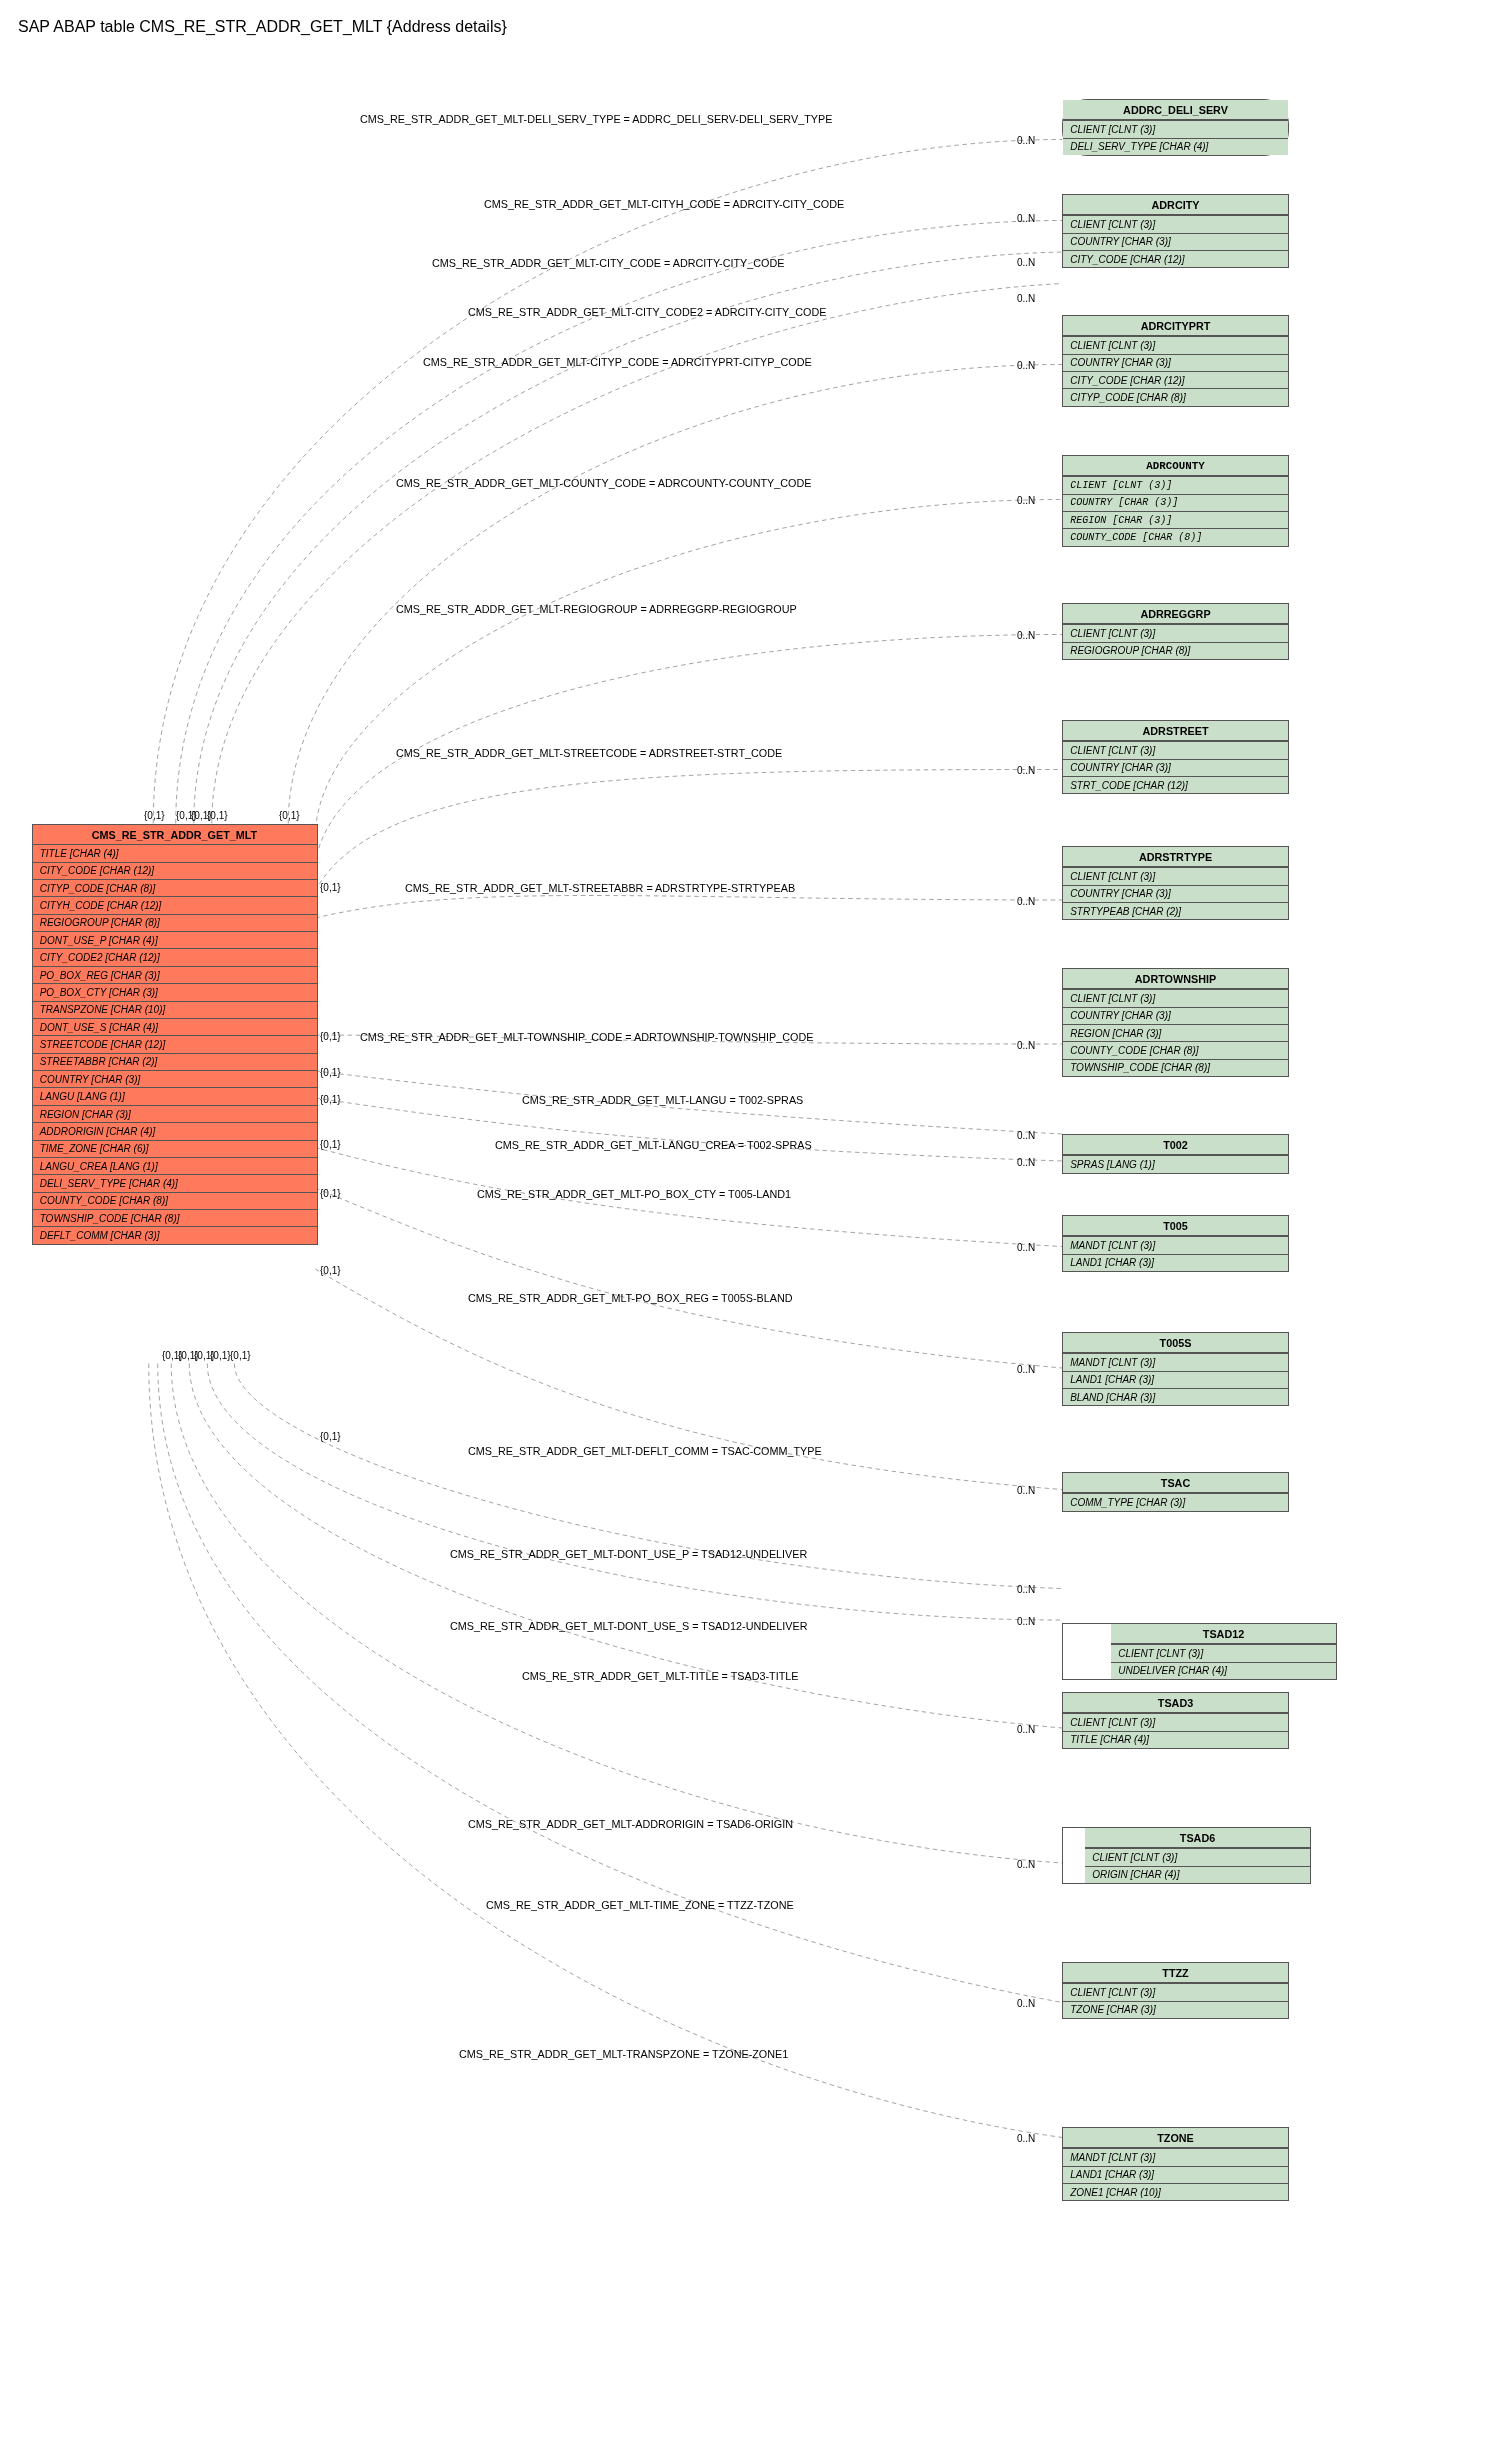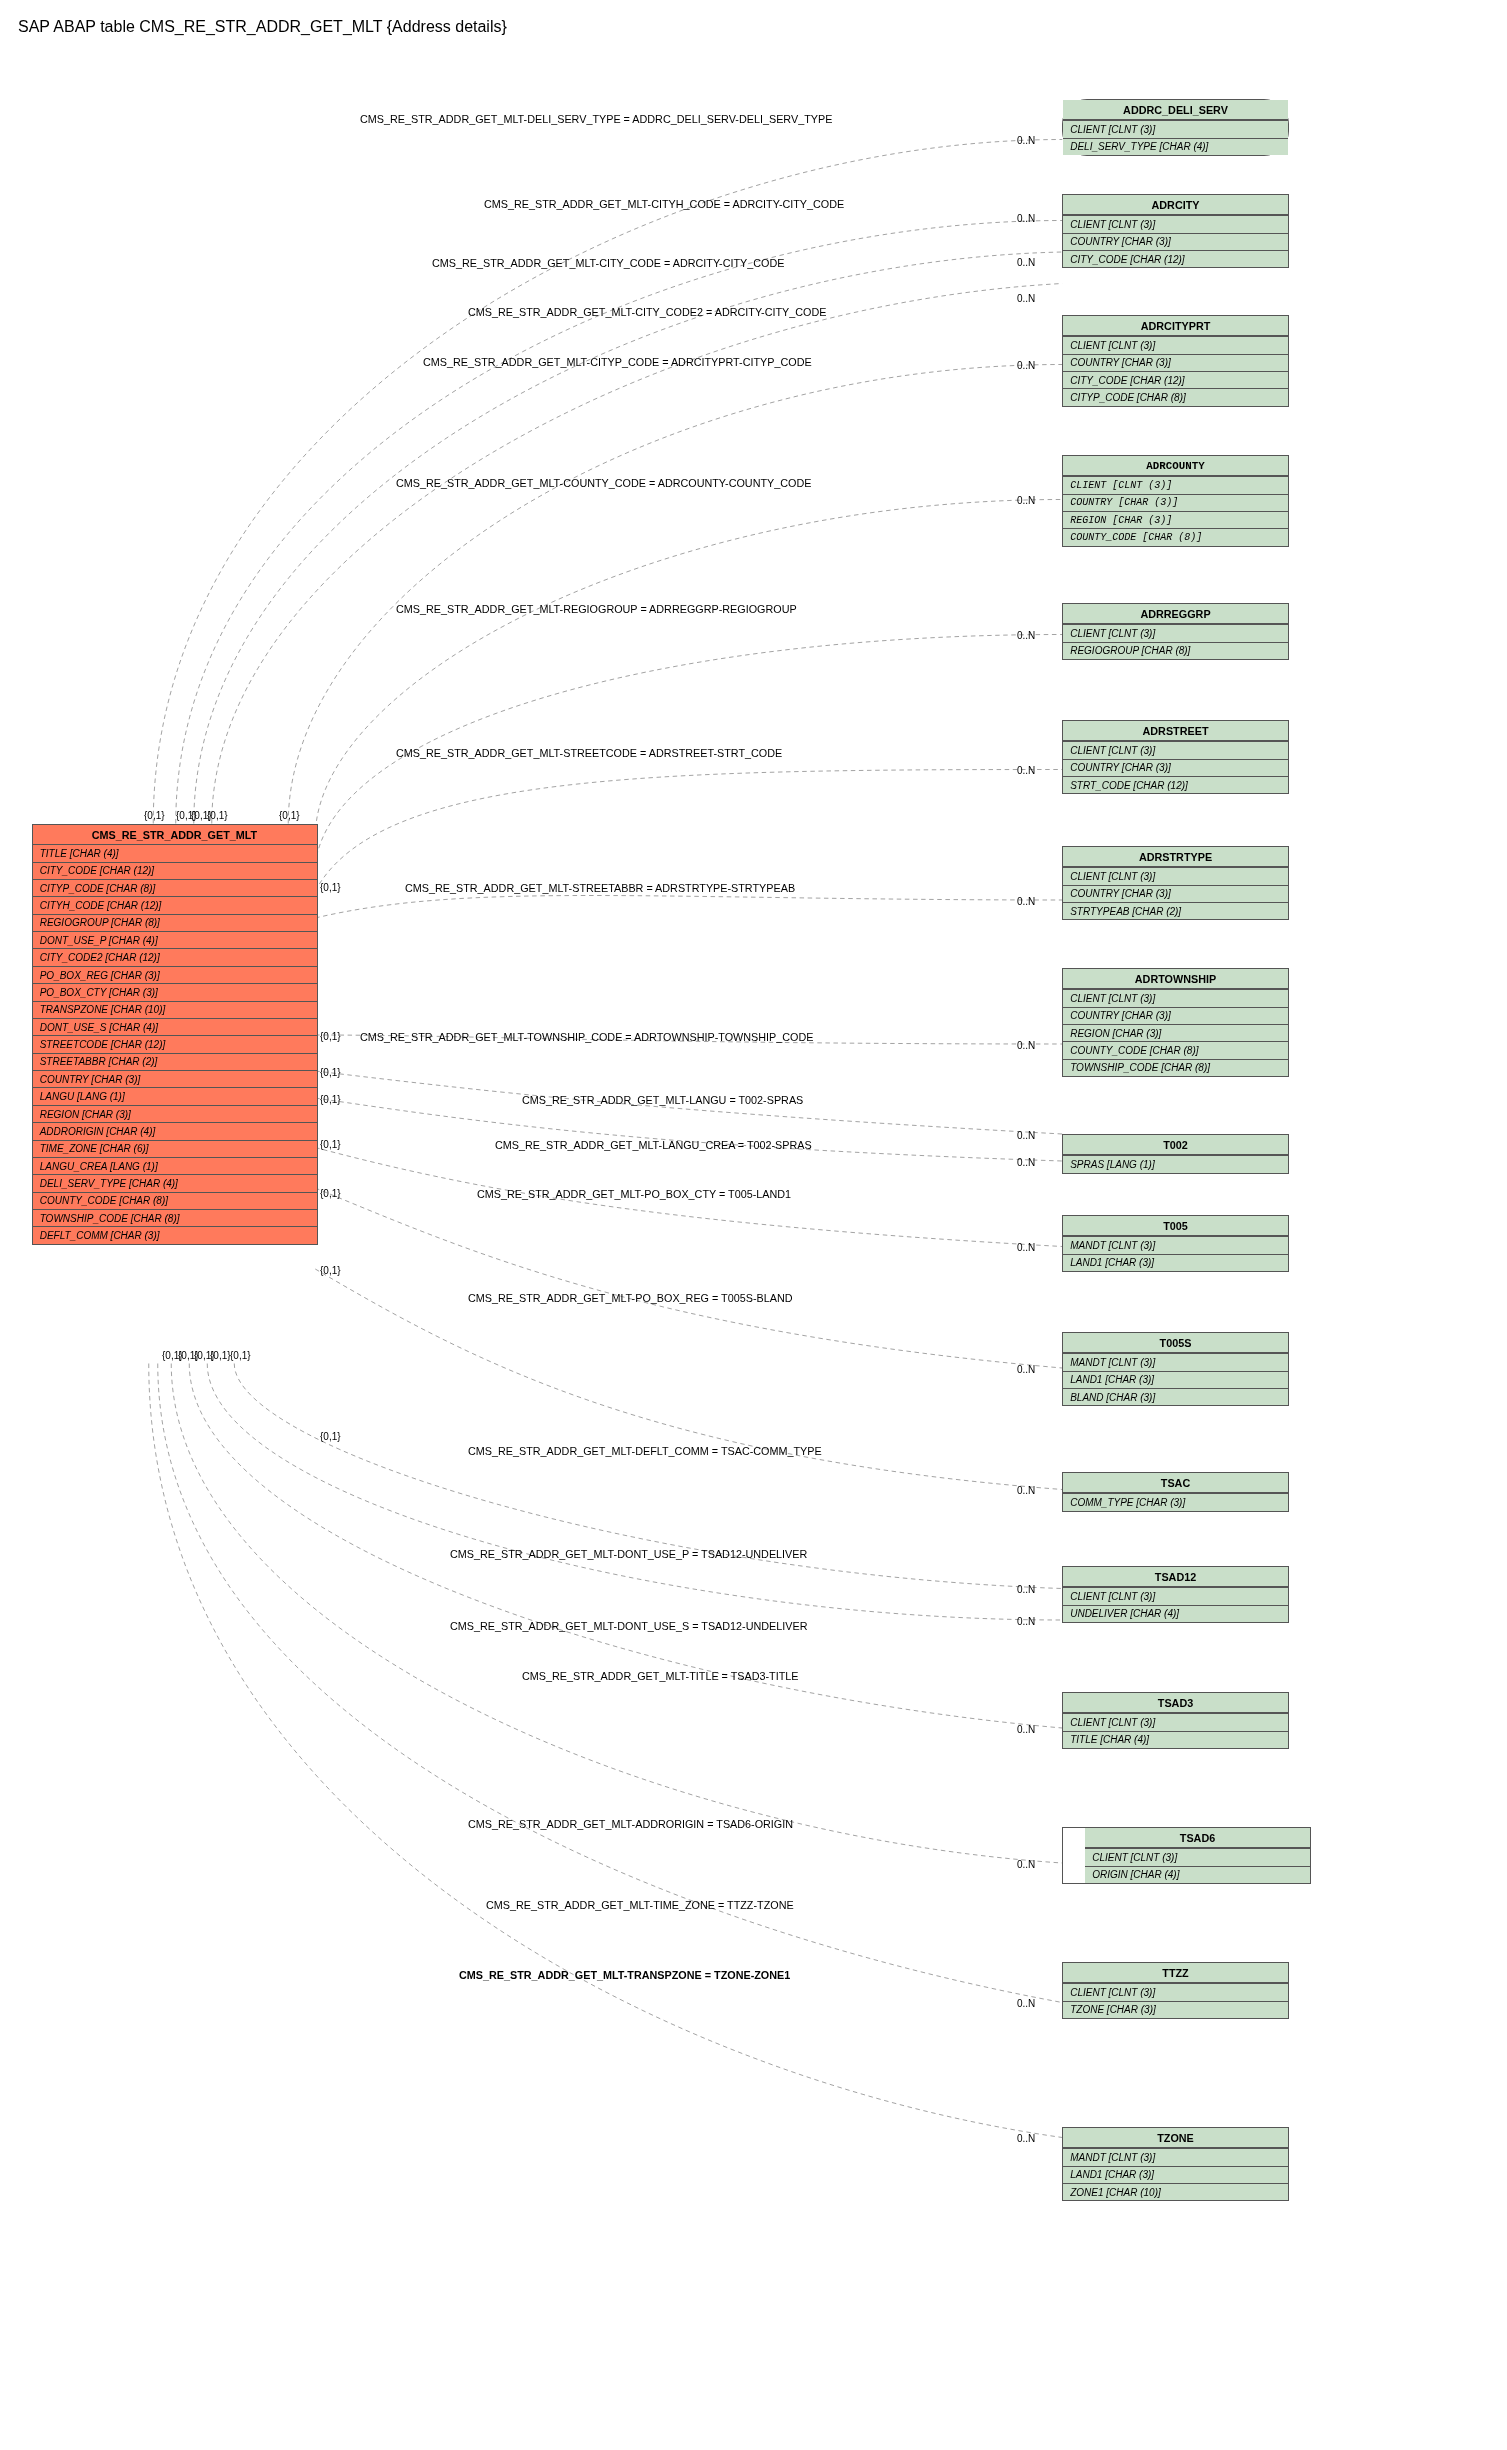--- a/index.html
+++ b/index.html
@@ -142,21 +142,21 @@
       <div class="entity ref-entity" style="left: 1044px; top: 1278px; width: 225px;">
         <div class="entity-header">T005S</div>
         <div class="entity-row key">MANDT [CLNT (3)]</div>
         <div class="entity-row key">LAND1 [CHAR (3)]</div>
         <div class="entity-row key">BLAND [CHAR (3)]</div>
       </div>
       <div class="entity ref-entity" style="left: 1044px; top: 1418px; width: 225px;">
         <div class="entity-header">TSAC</div>
         <div class="entity-row key">COMM_TYPE [CHAR (3)]</div>
       </div>
-      <div class="entity ref-entity" style="left: 1044px; top: 1512px; width: 225px;">
+      <div class="entity ref-entity" style="left: 1044px; top: 1569px; width: 225px; padding-left: 48px;">
         <div class="entity-header">TSAD12</div>
         <div class="entity-row key">CLIENT [CLNT (3)]</div>
         <div class="entity-row key">UNDELIVER [CHAR (4)]</div>
       </div>
       <div class="entity ref-entity" style="left: 1044px; top: 1638px; width: 225px;">
         <div class="entity-header">TSAD3</div>
         <div class="entity-row key">CLIENT [CLNT (3)]</div>
         <div class="entity-row key">TITLE [CHAR (4)]</div>
       </div>
       <div class="entity ref-entity" style="left: 1044px; top: 1773px; width: 225px; padding-left: 22px;">
@@ -190,21 +190,21 @@
       <div class="label" style="left: 504px; top: 1040px;">CMS_RE_STR_ADDR_GET_MLT-LANGU = T002-SPRAS</div>
       <div class="label" style="left: 477px; top: 1085px;">CMS_RE_STR_ADDR_GET_MLT-LANGU_CREA = T002-SPRAS</div>
       <div class="label" style="left: 459px; top: 1134px;">CMS_RE_STR_ADDR_GET_MLT-PO_BOX_CTY = T005-LAND1</div>
       <div class="label" style="left: 450px; top: 1238px;">CMS_RE_STR_ADDR_GET_MLT-PO_BOX_REG = T005S-BLAND</div>
       <div class="label" style="left: 450px; top: 1391px;">CMS_RE_STR_ADDR_GET_MLT-DEFLT_COMM = TSAC-COMM_TYPE</div>
       <div class="label" style="left: 432px; top: 1494px;">CMS_RE_STR_ADDR_GET_MLT-DONT_USE_P = TSAD12-UNDELIVER</div>
       <div class="label" style="left: 432px; top: 1566px;">CMS_RE_STR_ADDR_GET_MLT-DONT_USE_S = TSAD12-UNDELIVER</div>
       <div class="label" style="left: 504px; top: 1616px;">CMS_RE_STR_ADDR_GET_MLT-TITLE = TSAD3-TITLE</div>
       <div class="label" style="left: 450px; top: 1764px;">CMS_RE_STR_ADDR_GET_MLT-ADDRORIGIN = TSAD6-ORIGIN</div>
       <div class="label" style="left: 468px; top: 1845px;">CMS_RE_STR_ADDR_GET_MLT-TIME_ZONE = TTZZ-TZONE</div>
-      <div class="label" style="left: 441px; top: 1915px; font-weight: bold;">CMS_RE_STR_ADDR_GET_MLT-TRANSPZONE = TZONE-ZONE1</div>
+      <div class="label" style="left: 441px; top: 1994px;">CMS_RE_STR_ADDR_GET_MLT-TRANSPZONE = TZONE-ZONE1</div>
     </div>
 <div id="cards-container">
       <div class="card" style="left: 126px; top: 756px;">{0,1}</div>
       <div class="card" style="left: 158px; top: 756px;">{0,1}</div>
       <div class="card" style="left: 173px; top: 756px;">{0,1}</div>
       <div class="card" style="left: 189px; top: 756px;">{0,1}</div>
       <div class="card" style="left: 261px; top: 756px;">{0,1}</div>
       <div class="card" style="left: 144px; top: 1296px;">{0,1}</div>
       <div class="card" style="left: 160px; top: 1296px;">{0,1}</div>
       <div class="card" style="left: 176px; top: 1296px;">{0,1}</div>

